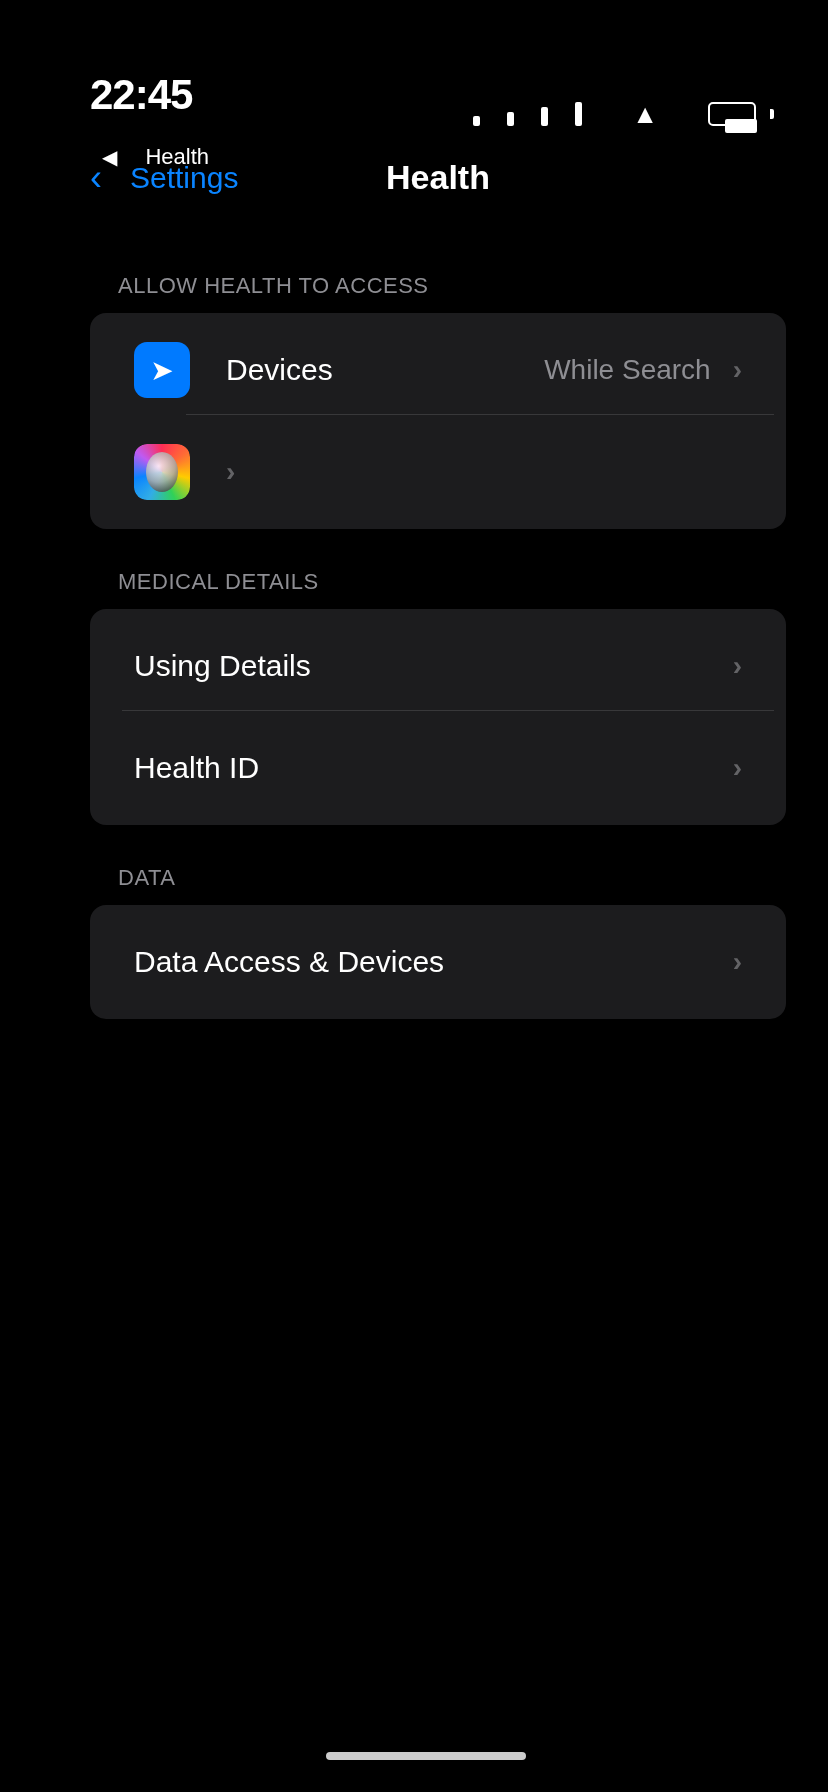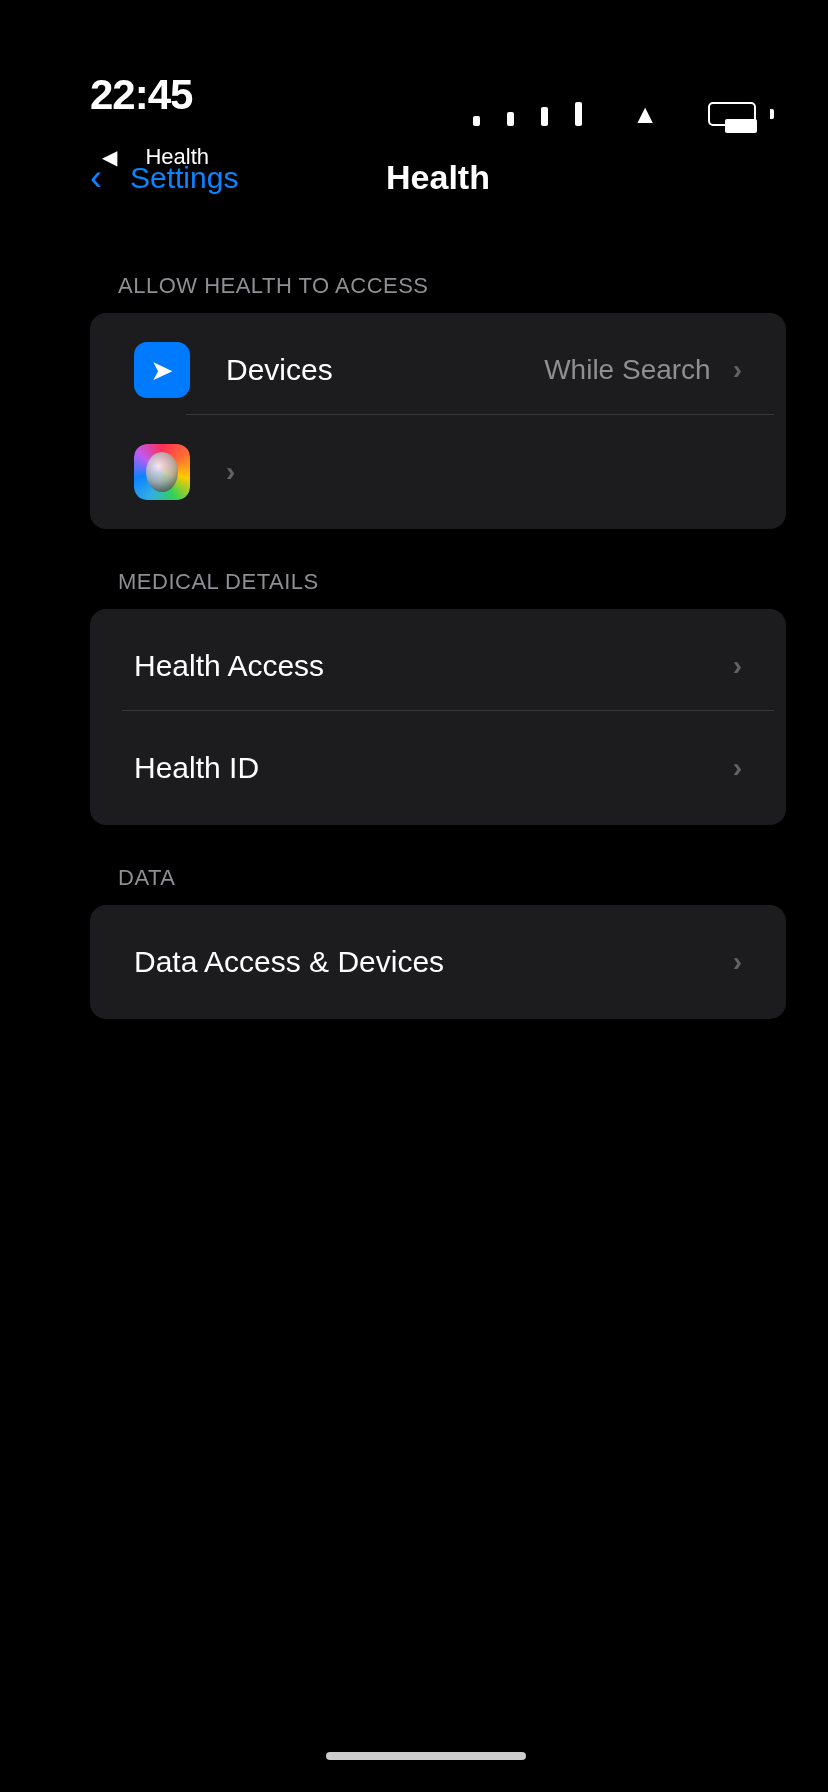--- a/index.html
+++ b/index.html
@@ -346,21 +346,21 @@
     </div>
   </div>
 
   <div class="section">
     <div class="section-header">
       <span>Medical Details</span>
     </div>
     <div class="list-group list-item-no-icon">
 
       <div class="list-item">
-        <span class="list-item-label">Health Access</span>
+        <span class="list-item-label">Using Details</span>
         <span class="list-item-chevron">›</span>
       </div>
 
       <div class="list-item">
         <span class="list-item-label">Health ID</span>
         <span class="list-item-chevron">›</span>
       </div>
 
     </div>
   </div>

